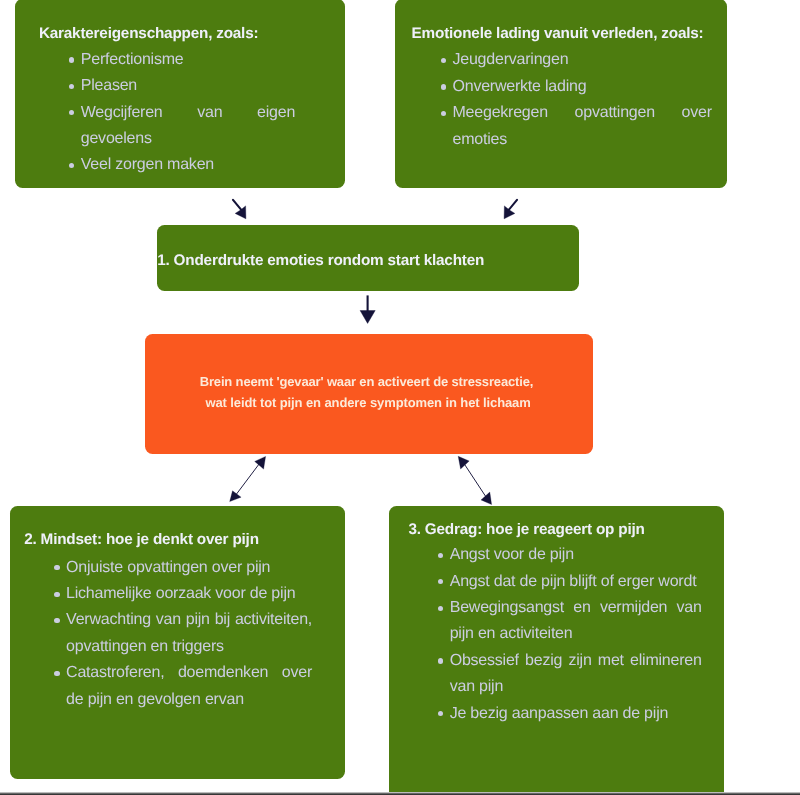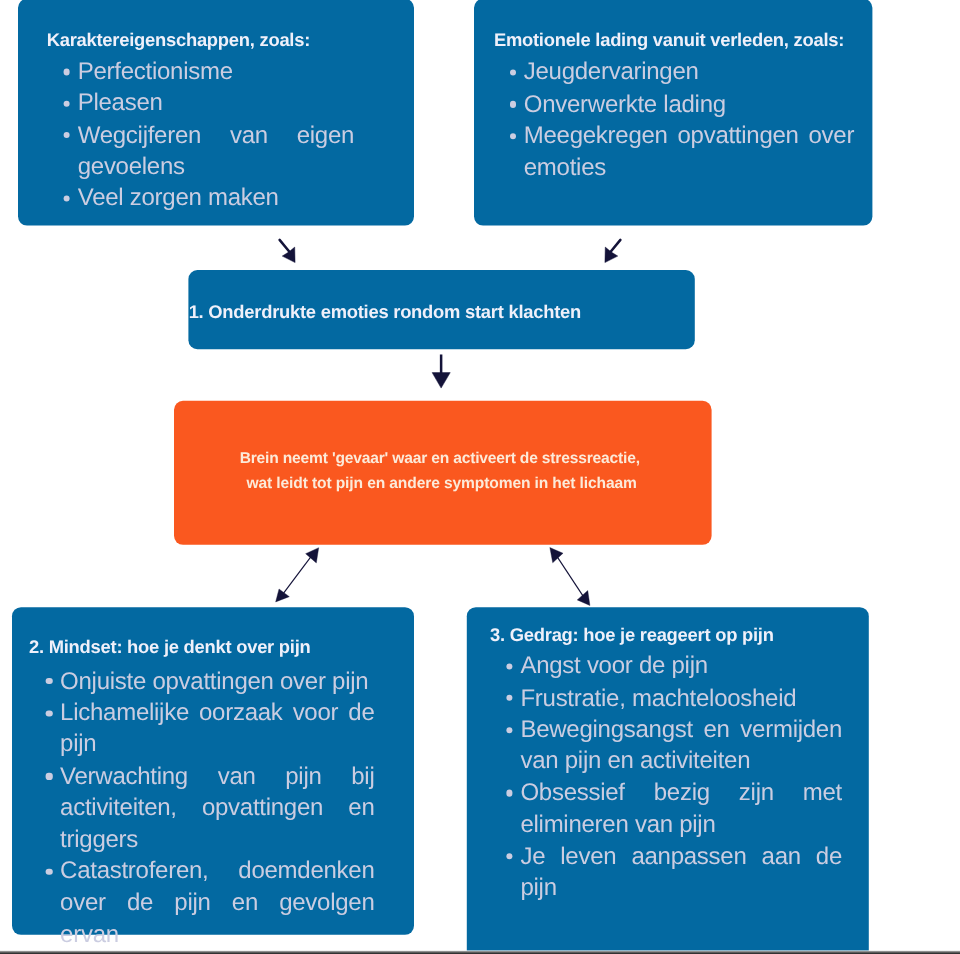--- a/index.html
+++ b/index.html
@@ -6,31 +6,31 @@
   html,body{margin:0;padding:0;}
   body{
     width:800px;height:795px;overflow:hidden;background:#ffffff;
     font-family:"Liberation Sans", sans-serif;
     -webkit-font-smoothing:antialiased;
     text-rendering:geometricPrecision;
   }
   #stage{position:relative;width:800px;height:795px;background:#ffffff;}
 
   .card{position:absolute;border-radius:7.5px;box-sizing:border-box;}
-  .navy{background:#0369a1;}
+  .navy{background:#4d7c0f;}
   .orange{background:#fa581f;}
 
   .ttl{
     color:#eff0fa;font-weight:bold;font-size:15.3px;line-height:19px;
     letter-spacing:-0.2px;white-space:nowrap;
   }
   ul.bul{margin:0;padding:0;list-style:none;}
   ul.bul li{
-    position:relative;color:#cbcde1;font-size:20px;line-height:26.4px;letter-spacing:-0.22px;
-    padding-left:11.7px;text-align:justify;
+    position:relative;color:#cbcde1;font-size:16px;line-height:26.4px;letter-spacing:-0.22px;
+    padding-left:11.7px;text-align:justify;margin-left:16px;
   }
   ul.bul li::before{
     content:"";position:absolute;left:0px;top:10.7px;
     width:5.2px;height:5.2px;border-radius:50%;background:#cbcde1;
   }
   .ob{
     color:#fcead9;font-weight:bold;font-size:13px;line-height:20.4px;
     text-align:center;letter-spacing:-0.155px;
   }
 
@@ -80,24 +80,24 @@
       <li>Lichamelijke oorzaak voor de pijn</li>
       <li>Verwachting van pijn bij activiteiten, opvattingen en triggers</li>
       <li>Catastroferen, doemdenken over de pijn en gevolgen ervan</li>
     </ul>
   </div>
 
   <div class="card navy" style="left:389px;top:506px;width:334.5px;height:346px;">
     <div class="ttl" style="position:absolute;left:19.4px;top:13.6px;">3. Gedrag: hoe je reageert op pijn</div>
     <ul class="bul" style="position:absolute;left:33px;top:36.1px;width:279.7px;">
       <li>Angst voor de pijn</li>
-      <li>Frustratie, machteloosheid</li>
+      <li>Angst dat de pijn blijft of erger wordt</li>
       <li>Bewegingsangst en vermijden van pijn en activiteiten</li>
       <li>Obsessief bezig zijn met elimineren van pijn</li>
-      <li>Je leven aanpassen aan de pijn</li>
+      <li>Je bezig aanpassen aan de pijn</li>
     </ul>
   </div>
 
   <svg class="arrows" viewBox="0 0 800 795">
     <g fill="#141339" stroke="#141339">
       <g>
         <line x1="233" y1="199.9" x2="241.5" y2="210.2" stroke-width="2.1" stroke-linecap="round"></line>
         <polygon points="235.2,213.4 240.9,209.8 245.6,205.9 245.9,218.8" stroke-width="0.4"></polygon>
       </g>
       <g>

